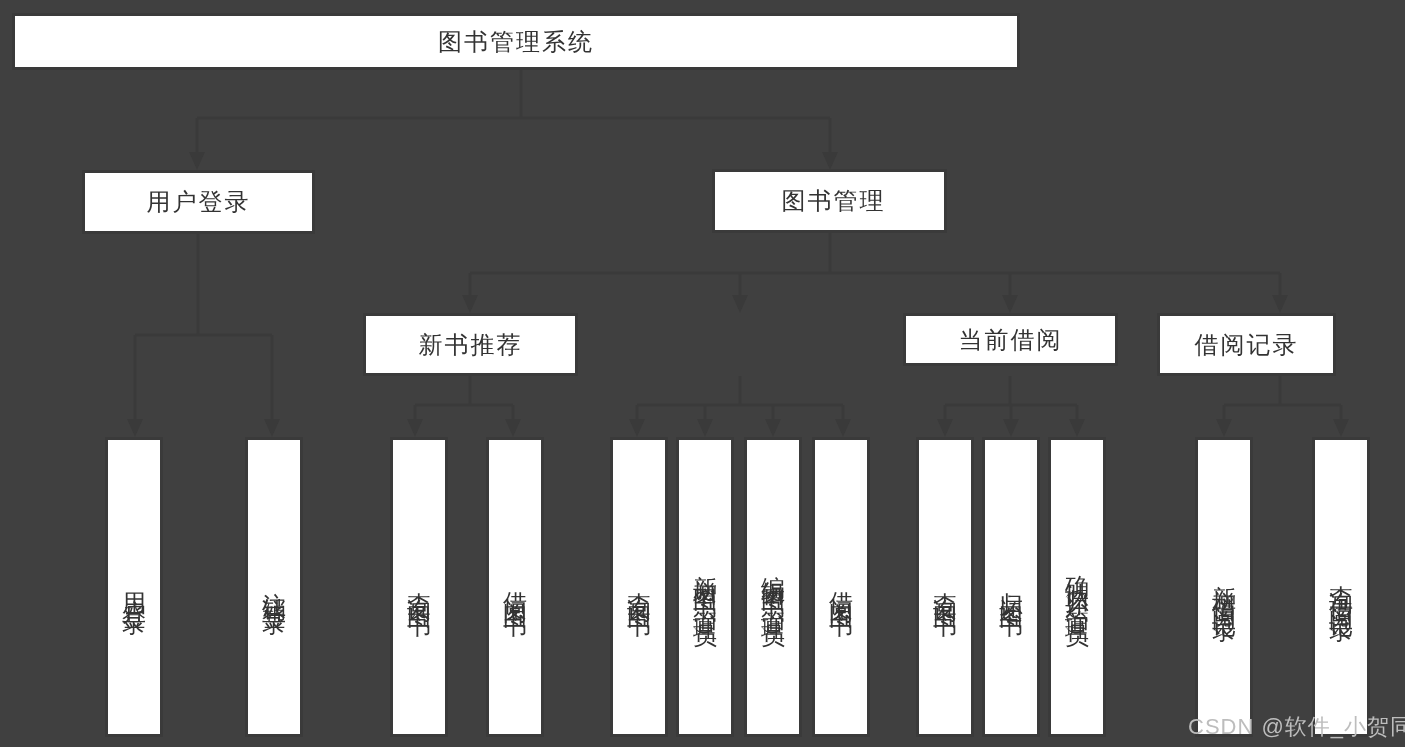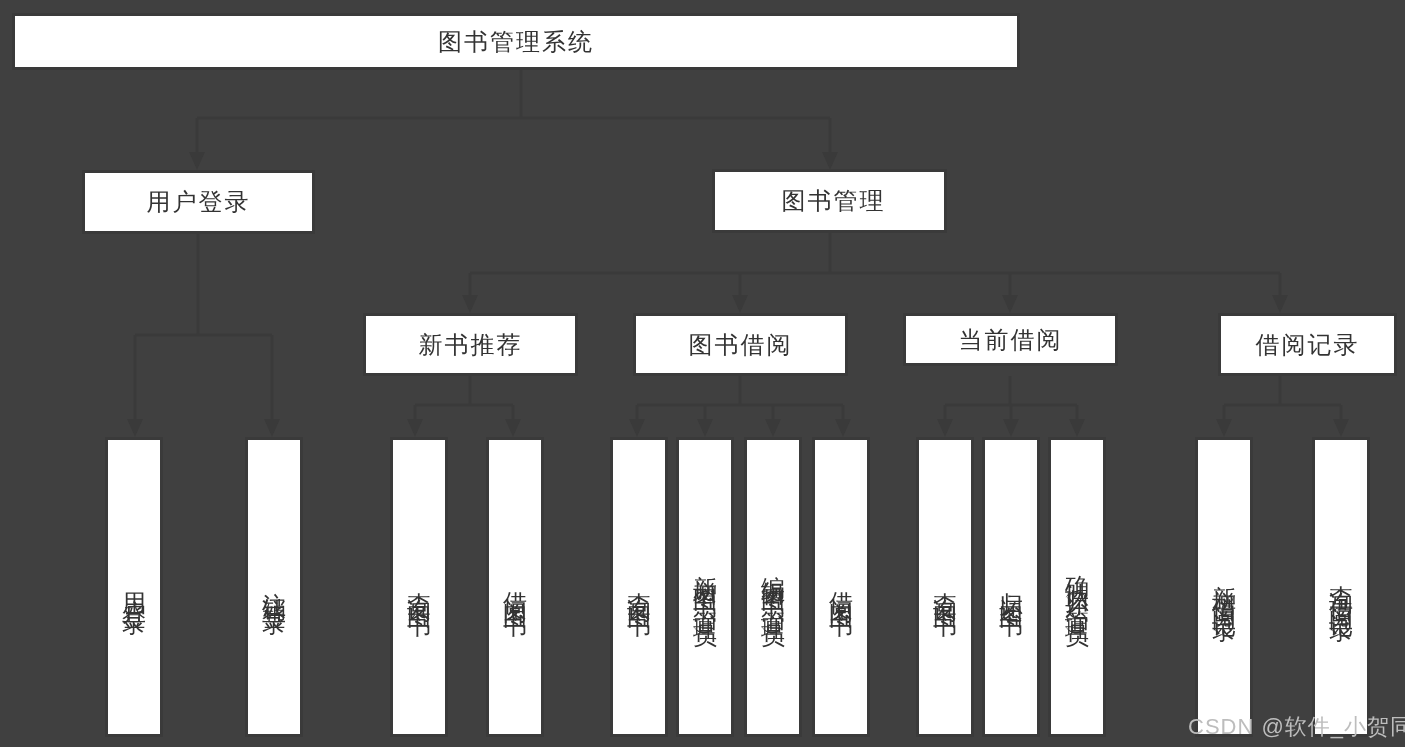--- a/index.html
+++ b/index.html
@@ -31,21 +31,21 @@
     font-size:24px;
     line-height:1;
   }
   
   .b-root   {left:12px; top:13px; width:1008px;height:57px;}
   .b-login  {left:82px; top:170px;width:233px; height:64px;}
   .b-mgmt   {left:712px;top:169px;width:235px; height:64px;padding-left:8px;}
   .b-l3-new {left:363px;top:313px;width:215px; height:63px;}
   .b-l3-bor {left:633px;top:313px;width:215px; height:63px;}
   .b-l3-cur {left:903px;top:313px;width:215px; height:53px;}
-  .b-l3-rec {left:1218px;top:313px;width:179px;height:63px;}
+  .b-l3-rec {left:1157px;top:313px;width:179px;height:63px;}
   
   .lf-1 {left:105px;}
   .lf-2 {left:245px;}
   .lf-3 {left:390px;}
   .lf-4 {left:486px;}
   .lf-5 {left:610px;}
   .lf-6 {left:676px;}
   .lf-7 {left:744px;}
   .lf-8 {left:812px;}
   .lf-9 {left:916px;}
@@ -107,21 +107,20 @@
       <polygon points="1333,419 1349,419 1341,437"></polygon>
     </g>
   </svg>
 
   <div class="node b-root">图书管理系统</div>
 
   <div class="node b-login">用户登录</div>
   <div class="node b-mgmt">图书管理</div>
 
   <div class="node b-l3-new">新书推荐</div>
-  <div class="node b-l3-bor">图书借阅</div>
   <div class="node b-l3-cur">当前借阅</div>
   <div class="node b-l3-rec">借阅记录</div>
 
   <div class="node leaf lf-1">用户登录</div>
   <div class="node leaf lf-2">注销登录</div>
   <div class="node leaf lf-3">查询图书</div>
   <div class="node leaf lf-4">借阅图书</div>
   <div class="node leaf lf-5">查询图书</div>
   <div class="node leaf lf-6">新增图书（管理员）</div>
   <div class="node leaf lf-7">编辑图书（管理员）</div>

